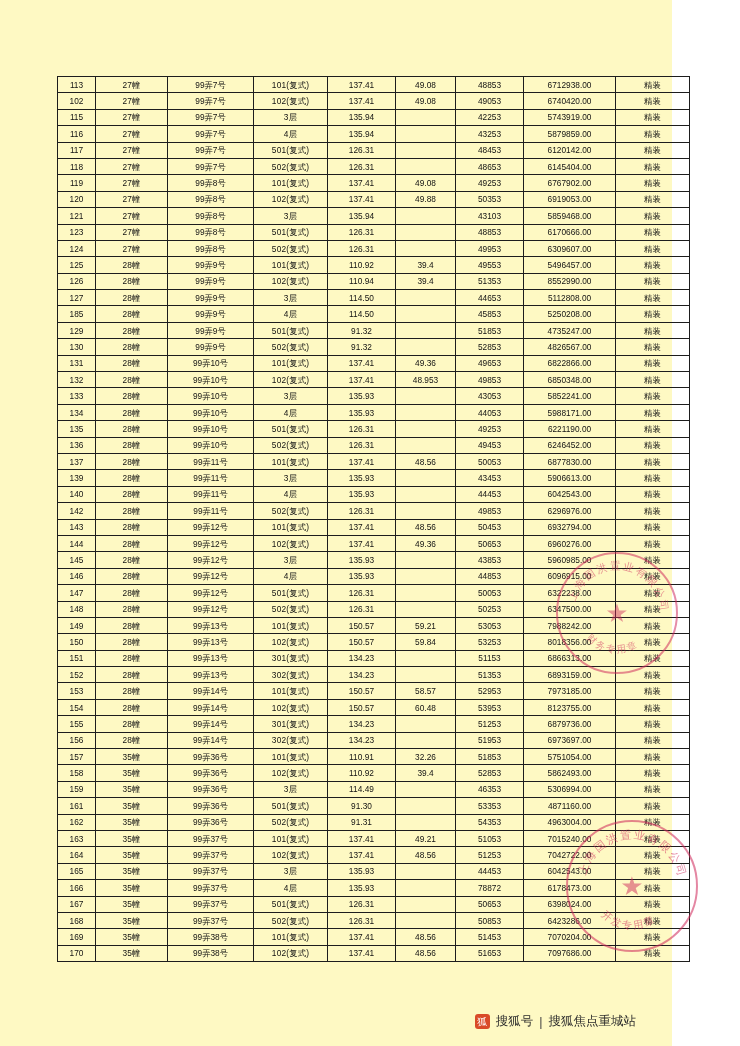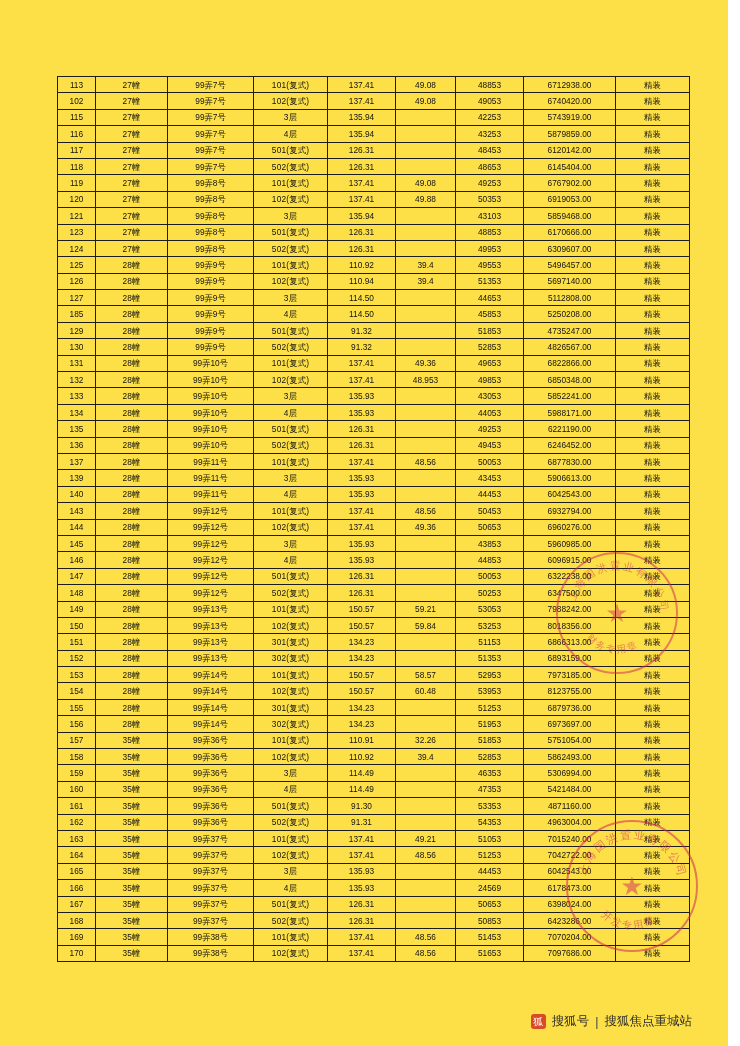--- a/index.html
+++ b/index.html
@@ -9,23 +9,23 @@
   body {
     width: 740px;
     height: 1046px;
     background: #ffffff;
     font-family: "Liberation Sans", sans-serif;
     position: relative;
     overflow: hidden;
   }
   .page {
     position: relative;
-    width: 728px;
+    width: 672px;
     height: 1046px;
-    background: #fde047;
+    background: #fef9c3;
   }
   .table-wrap {
     position: absolute;
     left: 57px;
     top: 76px;
     width: 632px;
   }
   table.price-table {
     border-collapse: collapse;
     width: 632px;
@@ -281,21 +281,21 @@
             <td class="cell-cn">精装</td>
           </tr>
           <tr>
             <td class="cell-num">126</td>
             <td class="cell-cn">28幢</td>
             <td class="cell-num">99弄9号</td>
             <td class="cell-cn">102(复式)</td>
             <td class="cell-num">110.94</td>
             <td class="cell-num">39.4</td>
             <td class="cell-num">51353</td>
-            <td class="cell-num">5697140.00</td>
+            <td class="cell-num">8552990.00</td>
             <td class="cell-cn">精装</td>
           </tr>
           <tr>
             <td class="cell-num">127</td>
             <td class="cell-cn">28幢</td>
             <td class="cell-num">99弄9号</td>
             <td class="cell-cn">3层</td>
             <td class="cell-num">114.50</td>
             <td class="cell-num"></td>
             <td class="cell-num">44653</td>
@@ -425,20 +425,31 @@
           </tr>
           <tr>
             <td class="cell-num">140</td>
             <td class="cell-cn">28幢</td>
             <td class="cell-num">99弄11号</td>
             <td class="cell-cn">4层</td>
             <td class="cell-num">135.93</td>
             <td class="cell-num"></td>
             <td class="cell-num">44453</td>
             <td class="cell-num">6042543.00</td>
+            <td class="cell-cn">精装</td>
+          </tr>
+          <tr>
+            <td class="cell-num">142</td>
+            <td class="cell-cn">28幢</td>
+            <td class="cell-num">99弄11号</td>
+            <td class="cell-cn">502(复式)</td>
+            <td class="cell-num">126.31</td>
+            <td class="cell-num"></td>
+            <td class="cell-num">49853</td>
+            <td class="cell-num">6296976.00</td>
             <td class="cell-cn">精装</td>
           </tr>
           <tr>
             <td class="cell-num">143</td>
             <td class="cell-cn">28幢</td>
             <td class="cell-num">99弄12号</td>
             <td class="cell-cn">101(复式)</td>
             <td class="cell-num">137.41</td>
             <td class="cell-num">48.56</td>
             <td class="cell-num">50453</td>
@@ -615,31 +626,20 @@
             <td class="cell-cn">35幢</td>
             <td class="cell-num">99弄36号</td>
             <td class="cell-cn">3层</td>
             <td class="cell-num">114.49</td>
             <td class="cell-num"></td>
             <td class="cell-num">46353</td>
             <td class="cell-num">5306994.00</td>
             <td class="cell-cn">精装</td>
           </tr>
           <tr>
-            <td class="cell-num">160</td>
-            <td class="cell-cn">35幢</td>
-            <td class="cell-num">99弄36号</td>
-            <td class="cell-cn">4层</td>
-            <td class="cell-num">114.49</td>
-            <td class="cell-num"></td>
-            <td class="cell-num">47353</td>
-            <td class="cell-num">5421484.00</td>
-            <td class="cell-cn">精装</td>
-          </tr>
-          <tr>
             <td class="cell-num">161</td>
             <td class="cell-cn">35幢</td>
             <td class="cell-num">99弄36号</td>
             <td class="cell-cn">501(复式)</td>
             <td class="cell-num">91.30</td>
             <td class="cell-num"></td>
             <td class="cell-num">53353</td>
             <td class="cell-num">4871160.00</td>
             <td class="cell-cn">精装</td>
           </tr>
@@ -687,21 +687,21 @@
             <td class="cell-num">6042543.00</td>
             <td class="cell-cn">精装</td>
           </tr>
           <tr>
             <td class="cell-num">166</td>
             <td class="cell-cn">35幢</td>
             <td class="cell-num">99弄37号</td>
             <td class="cell-cn">4层</td>
             <td class="cell-num">135.93</td>
             <td class="cell-num"></td>
-            <td class="cell-num">24569</td>
+            <td class="cell-num">78872</td>
             <td class="cell-num">6178473.00</td>
             <td class="cell-cn">精装</td>
           </tr>
           <tr>
             <td class="cell-num">167</td>
             <td class="cell-cn">35幢</td>
             <td class="cell-num">99弄37号</td>
             <td class="cell-cn">501(复式)</td>
             <td class="cell-num">126.31</td>
             <td class="cell-num"></td>

